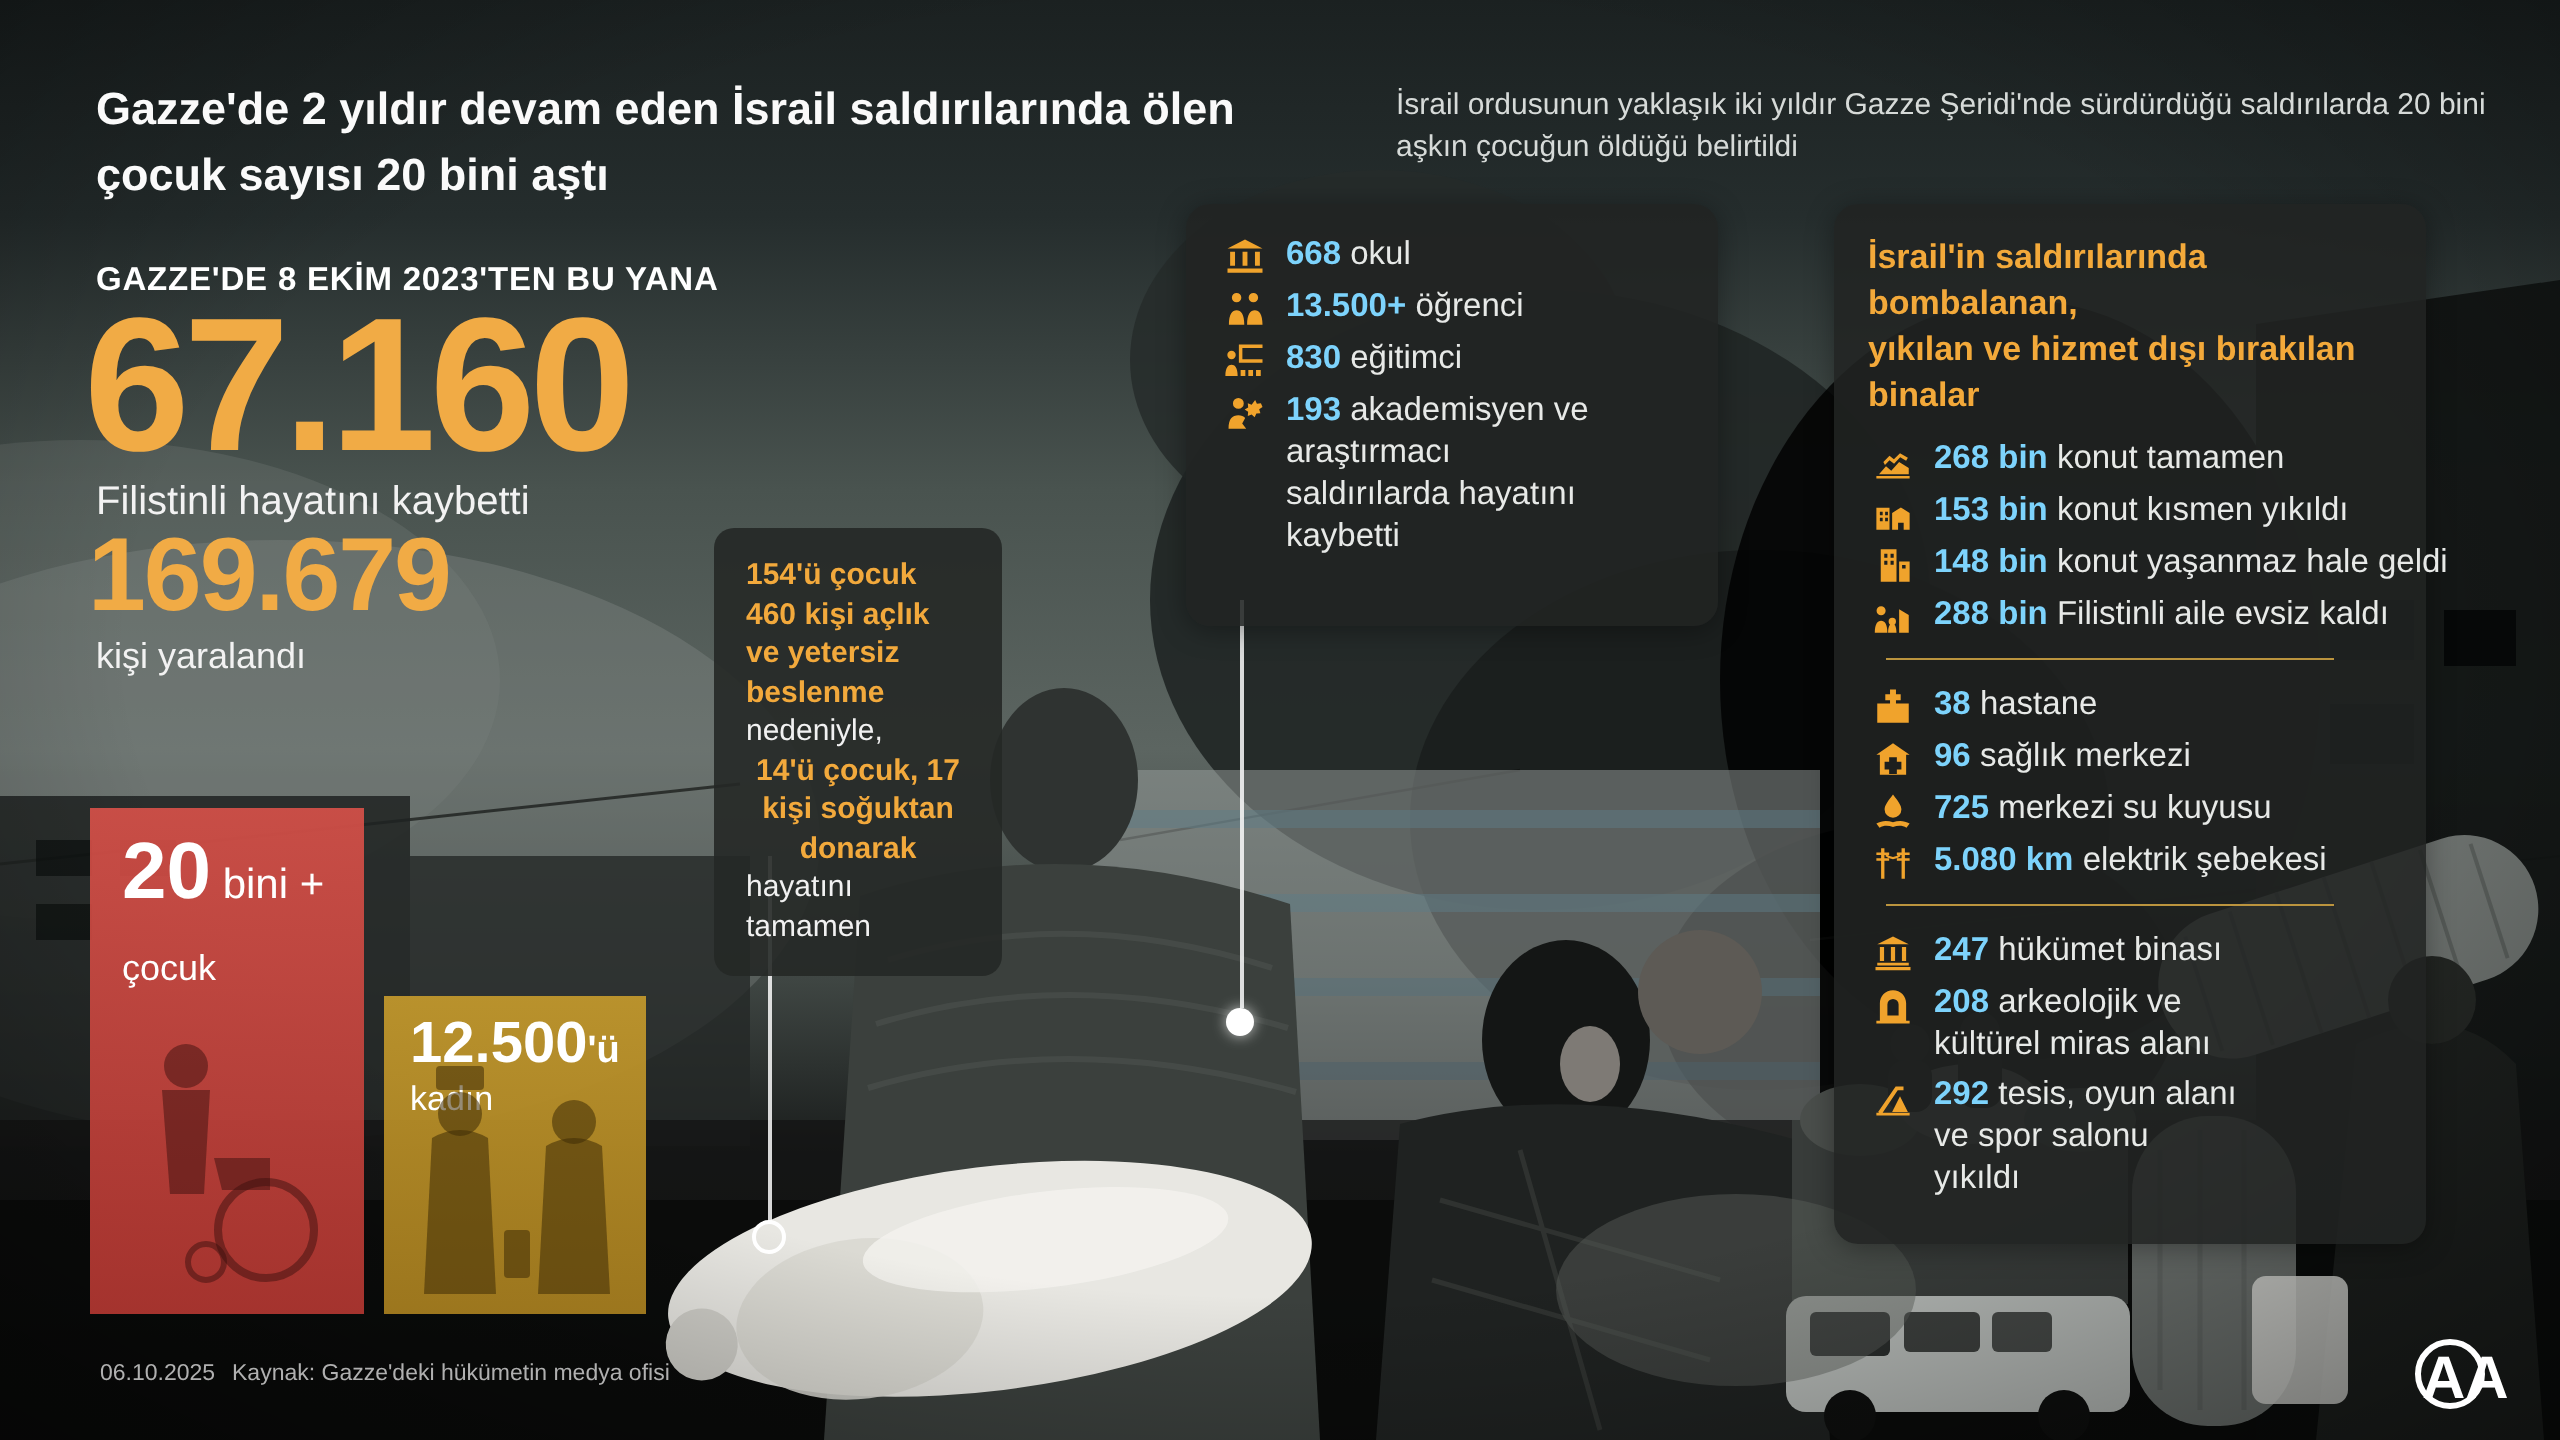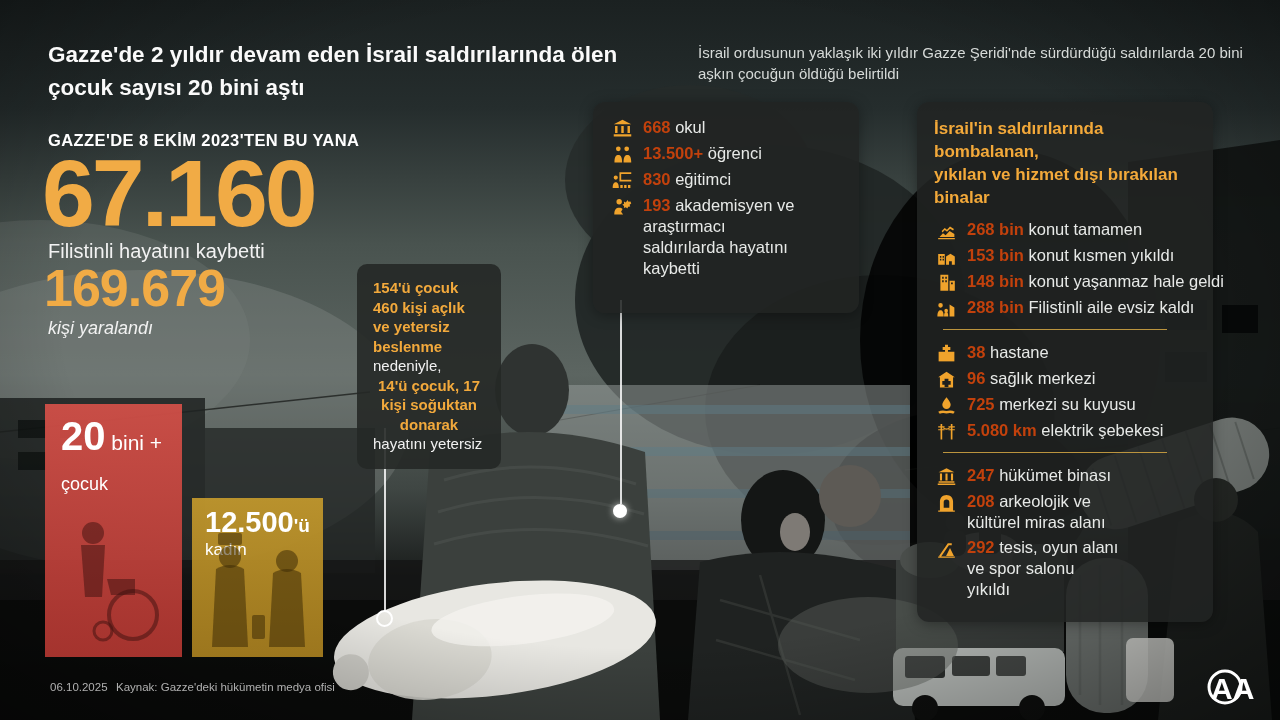--- a/index.html
+++ b/index.html
@@ -28,21 +28,21 @@
     font-size:95px;line-height:1;font-weight:800;color:#F1AB45;letter-spacing:-3px;
   }
   .big-label{
     left:48px;top:240px;font-size:20px;color:#f2f2f2;
   }
   .second-number{
     left:44px;top:262px;
     font-size:52px;line-height:1;font-weight:800;color:#F1AB45;letter-spacing:-1px;
   }
   .second-label{
-    left:48px;top:318px;font-size:18px;color:#f2f2f2;font-style:italic;
+    left:48px;top:318px;font-size:18px;color:#f2f2f2;
   }
   
   .panel{
     background:rgba(33,36,34,.87);
     border-radius:12px;
     box-shadow:0 2px 14px rgba(0,0,0,.35);
   }
   .hunger-box{
     left:357px;top:264px;width:112px;
     padding:14px 16px 15px 16px;border-radius:10px;
@@ -56,21 +56,21 @@
   .bld-panel{left:917px;top:102px;width:263px;padding:15px 16px 18px 17px;}
   .panel-title{
     font-size:17px;line-height:23px;font-weight:700;color:#F3A93A;display:block;
   }
   .row{
     display:flex;align-items:flex-start;gap:9px;
     margin-bottom:4px;
     font-size:16.5px;line-height:21px;color:#e7e9e7;white-space:nowrap;
   }
   .row.wrap{white-space:normal;}
-  .row b{color:#c2410c;font-weight:700;}
+  .row b{color:#7dd3fc;font-weight:700;}
   .row b.num-orange{color:#F2A93C;}
   .row .ic{flex:0 0 24px;width:24px;display:flex;justify-content:center;padding-top:1px;}
   .row .ic svg{width:21px;height:21px;fill:#F0A32C;}
   .row .txt{display:block;}
   .sep{height:1px;background:#bb943e;border:none;margin:10px 4px 12px 9px;width:224px;}
   .gap14{height:14px;}
   .mt10{margin-top:10px;}
   
   .bar{overflow:hidden;}
   .bar-children{
@@ -213,21 +213,21 @@
 
 <div class="abs kicker">GAZZE'DE 8 EKİM 2023'TEN BU YANA</div>
 <div class="abs big-number">67.160</div>
 <div class="abs big-label">Filistinli hayatını kaybetti</div>
 <div class="abs second-number">169.679</div>
 <div class="abs second-label">kişi yaralandı</div>
 
 <div class="abs hunger-box">
   <span class="o">154'ü çocuk 460 kişi açlık ve yetersiz beslenme</span><span class="w"> nedeniyle,</span>
   <span class="o blk">14'ü çocuk, 17 kişi soğuktan donarak</span>
-  <span class="w blk">hayatını yetersiz</span>
+  <span class="w blk">hayatını tamamen</span>
 </div>
 
 <div class="abs bar bar-children">
   <svg width="137" height="170" style="position:absolute;left:0;bottom:0;">
     <g fill="rgba(60,16,13,.5)">
       <circle cx="48" cy="46" r="11"></circle>
       <path d="M36 58h24l-3 52H40z"></path>
       <path d="M62 92h28v16H66z"></path>
     </g>
     <circle cx="88" cy="128" r="24" fill="none" stroke="rgba(60,16,13,.5)" stroke-width="4"></circle>

